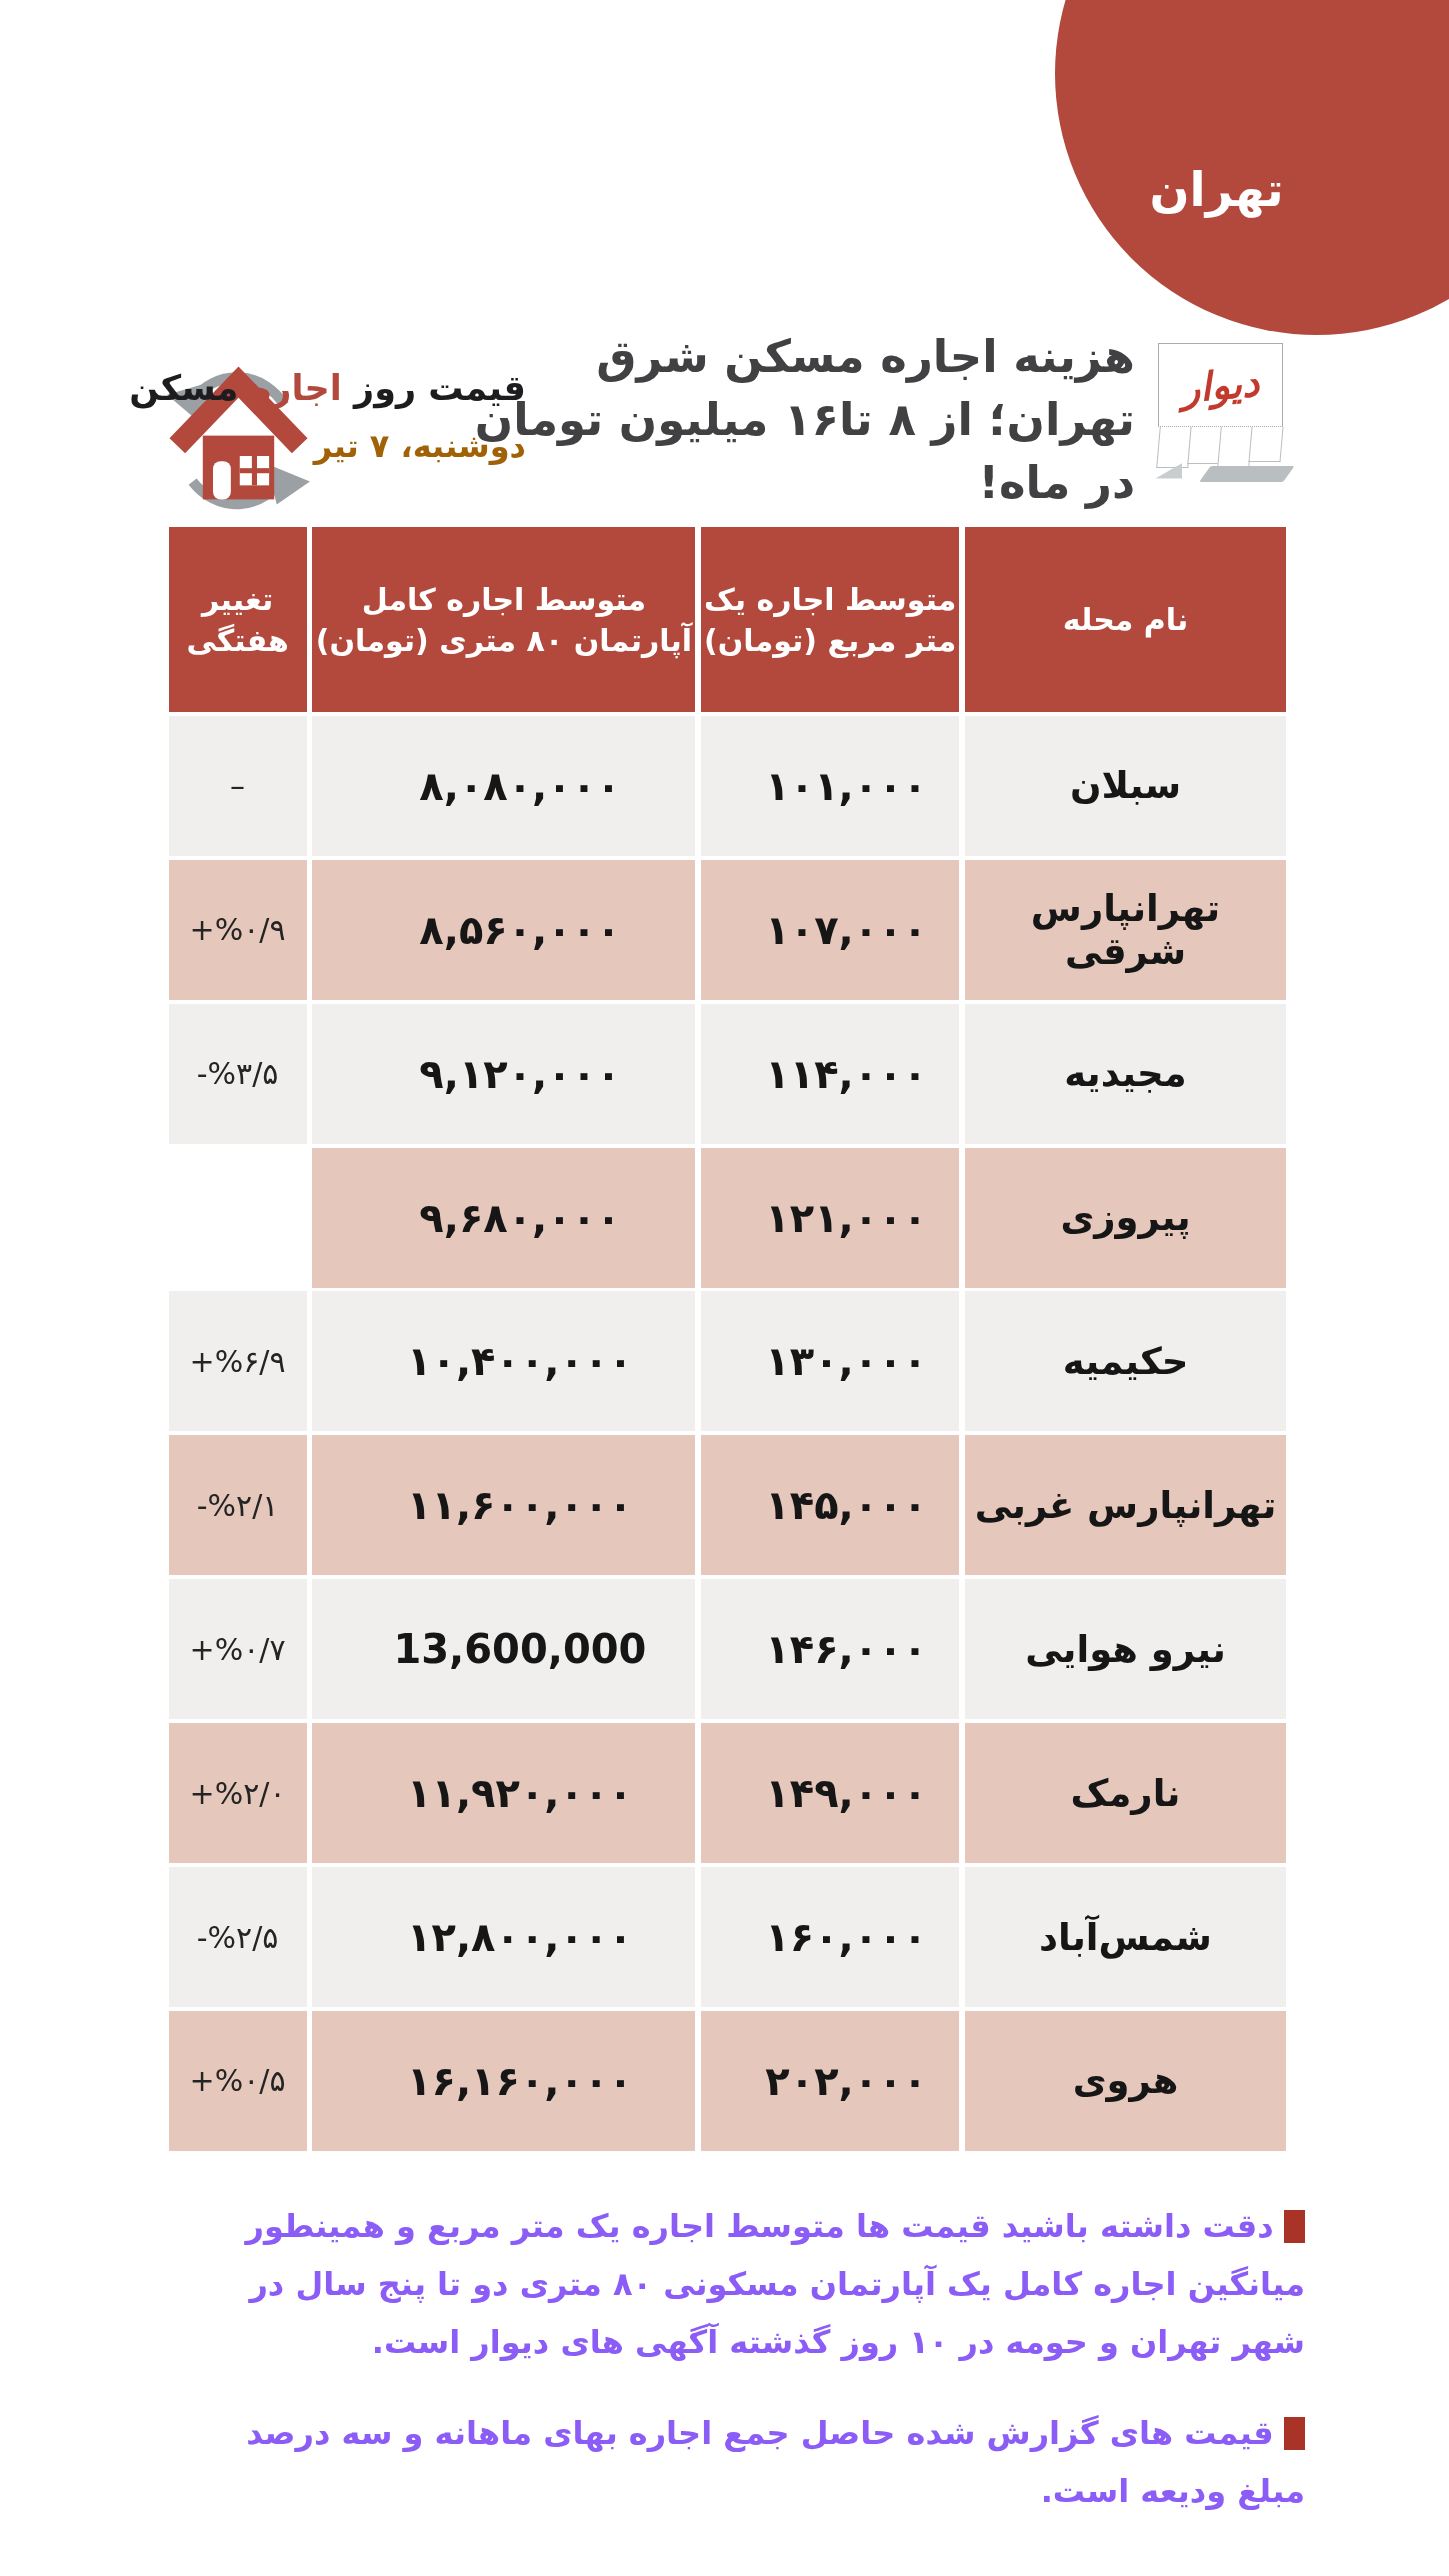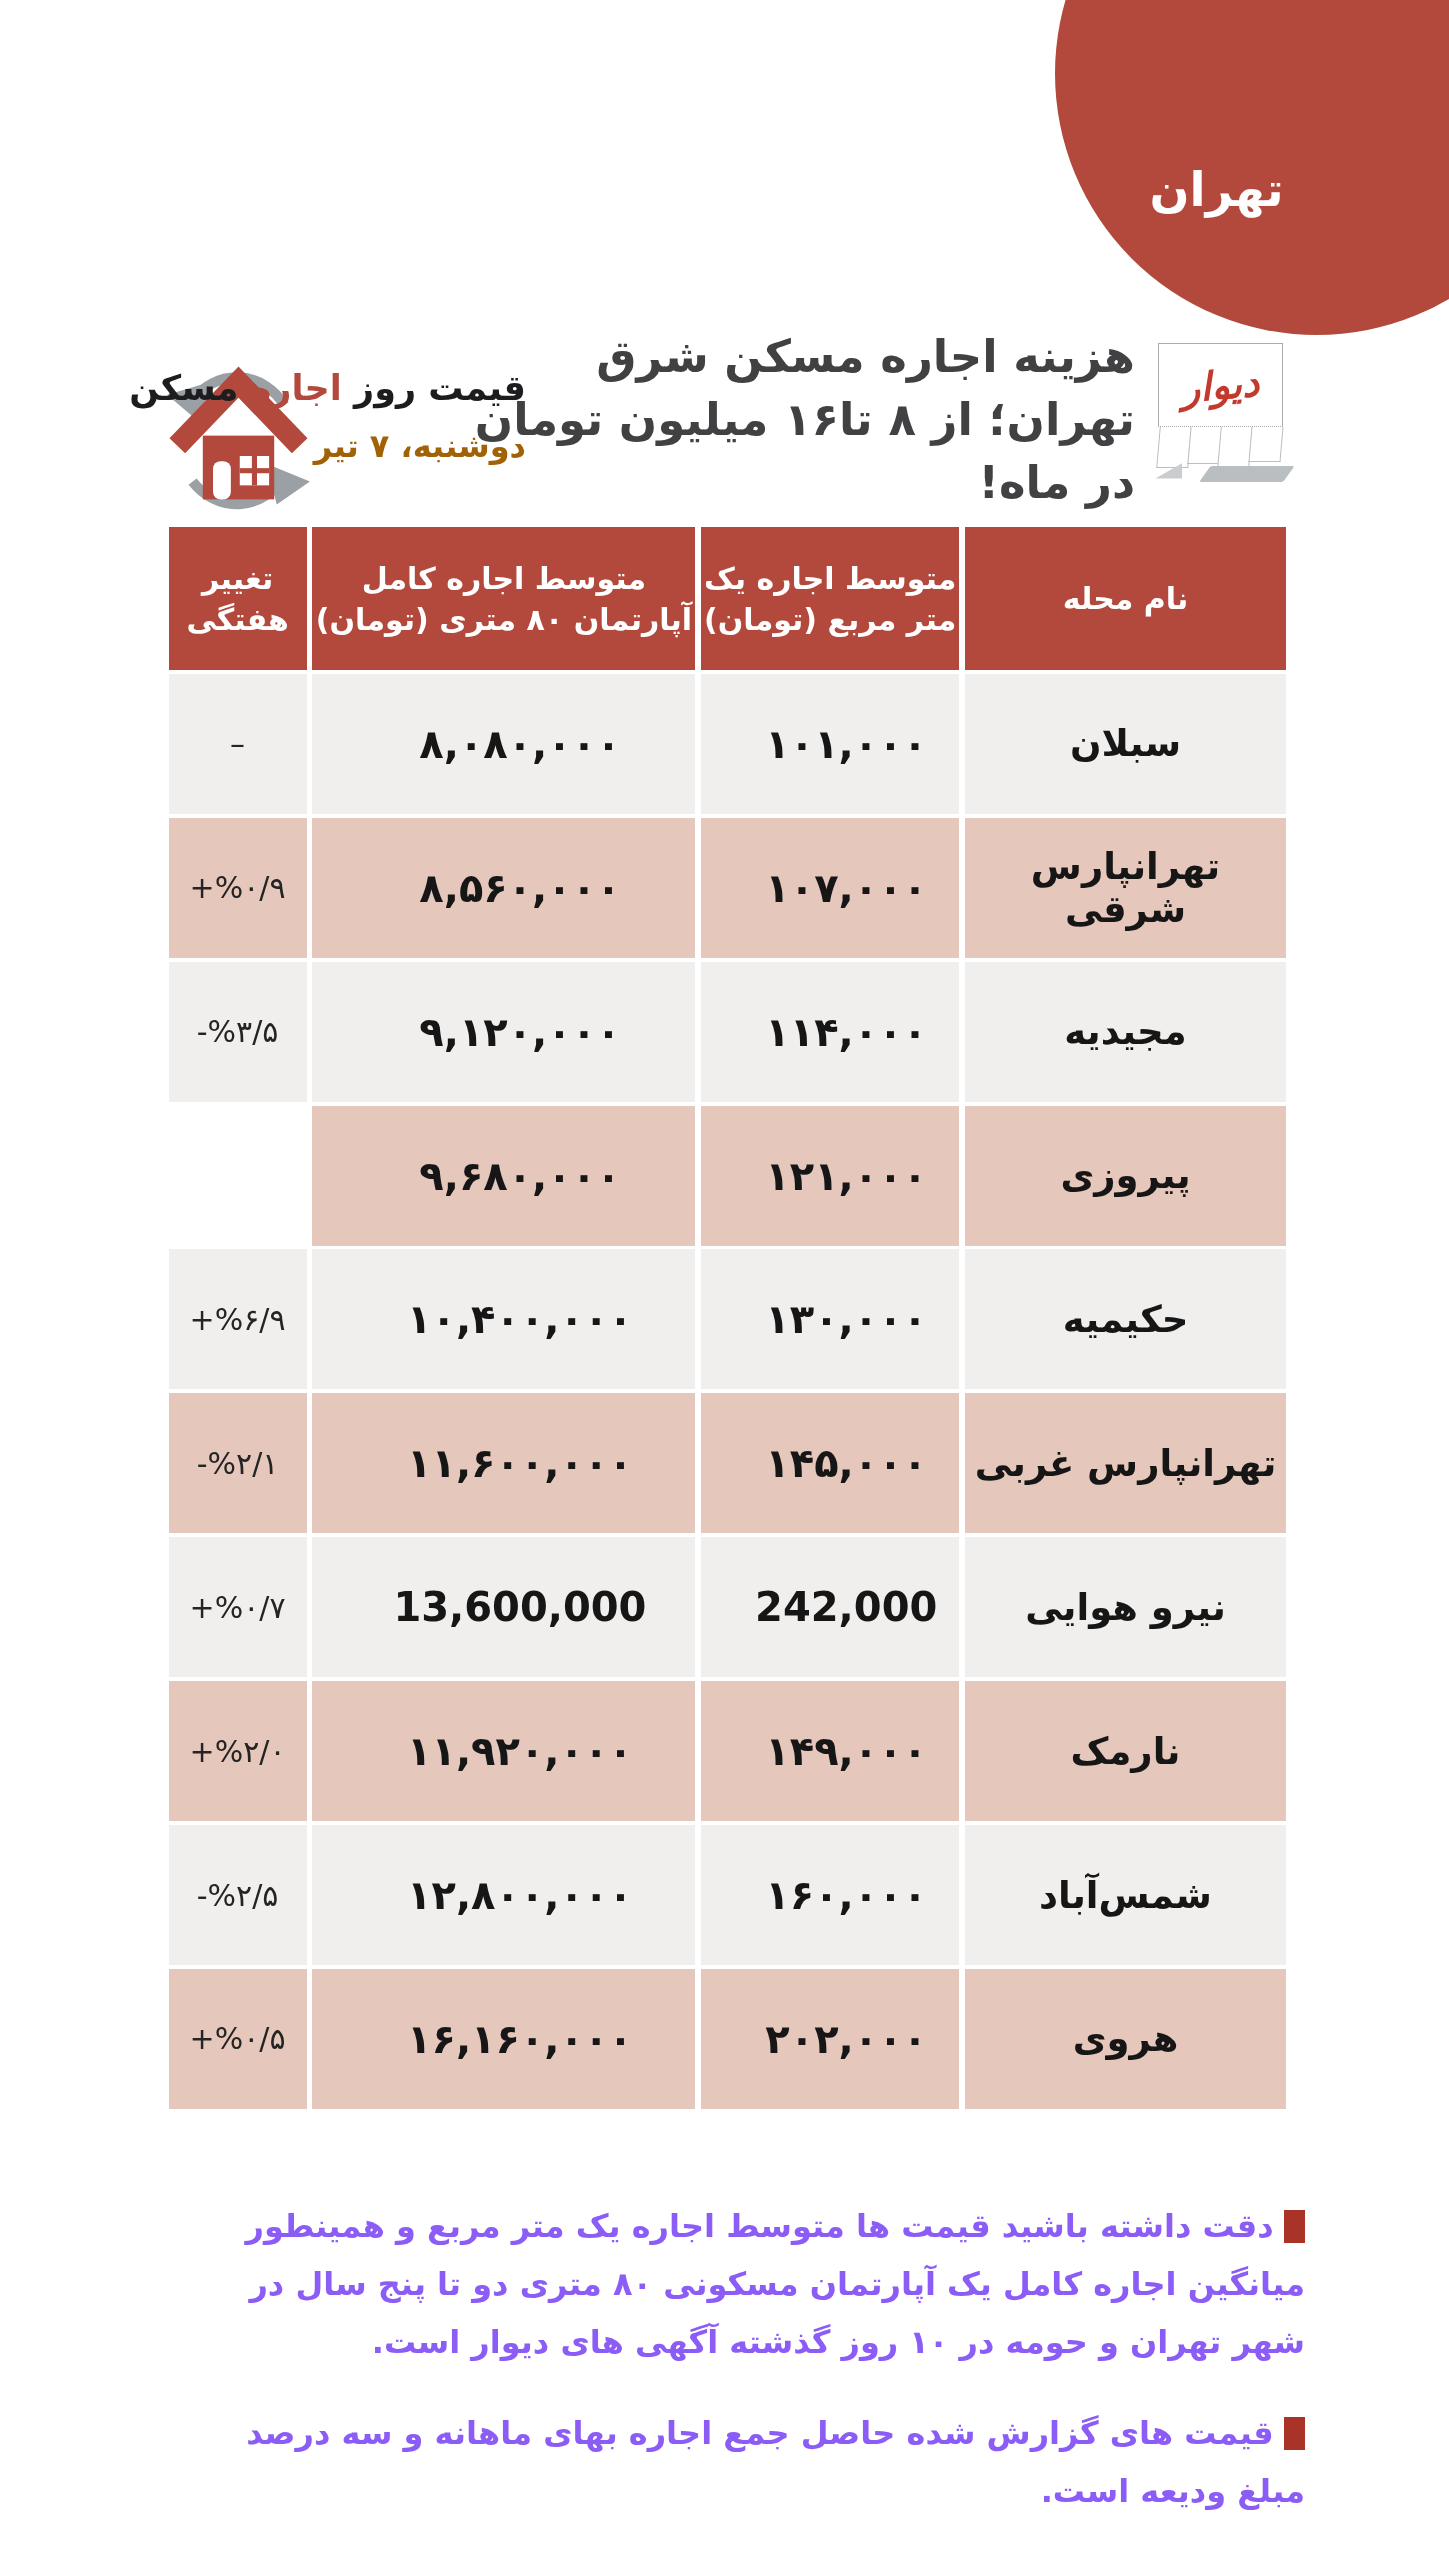--- a/index.html
+++ b/index.html
@@ -64,21 +64,21 @@
   .subtitle .hl{color:#b2493c;}
   .subtitle .date{margin-top:19.3px;font-size:32px;font-weight:bold;color:#a16207;}
   .house-icon{position:absolute;left:162px;top:359px;width:153px;height:166px;}
   
   .rent-table{position:absolute;left:167px;top:527px;width:1119px;direction:rtl;}
   .t-head,.t-row{
     display:grid;
     grid-template-columns:321px 258px 383px 138px; 
     column-gap:5.8px;
   }
-  .t-head{height:143px;margin-bottom:3.9px;}
+  .t-head{height:185px;margin-bottom:3.9px;}
   .t-head .cell{
     background:#b2493c;color:#ffffff;font-size:30px;font-weight:bold;
     line-height:41px;display:flex;flex-direction:column;
     align-items:center;justify-content:center;text-align:center;
   }
   .t-row{height:140px;margin-bottom:3.9px;}
   .t-row .cell{
     display:flex;align-items:center;justify-content:center;text-align:center;
   }
   .t-row.gray .cell{background:#f0efee;}
@@ -201,21 +201,21 @@
 
     <div class="t-row pink">
       <div class="cell c-name">تهرانپارس غربی</div>
       <div class="cell c-meter">۱۴۵,۰۰۰</div>
       <div class="cell c-full">۱۱,۶۰۰,۰۰۰</div>
       <div class="cell c-change">-%۲/۱</div>
     </div>
 
     <div class="t-row gray">
       <div class="cell c-name">نیرو هوایی</div>
-      <div class="cell c-meter">242,000</div>
+      <div class="cell c-meter">۱۴۶,۰۰۰</div>
       <div class="cell c-full">13,600,000</div>
       <div class="cell c-change">+%۰/۷</div>
     </div>
 
     <div class="t-row pink">
       <div class="cell c-name">نارمک</div>
       <div class="cell c-meter">۱۴۹,۰۰۰</div>
       <div class="cell c-full">۱۱,۹۲۰,۰۰۰</div>
       <div class="cell c-change">+%۲/۰</div>
     </div>

